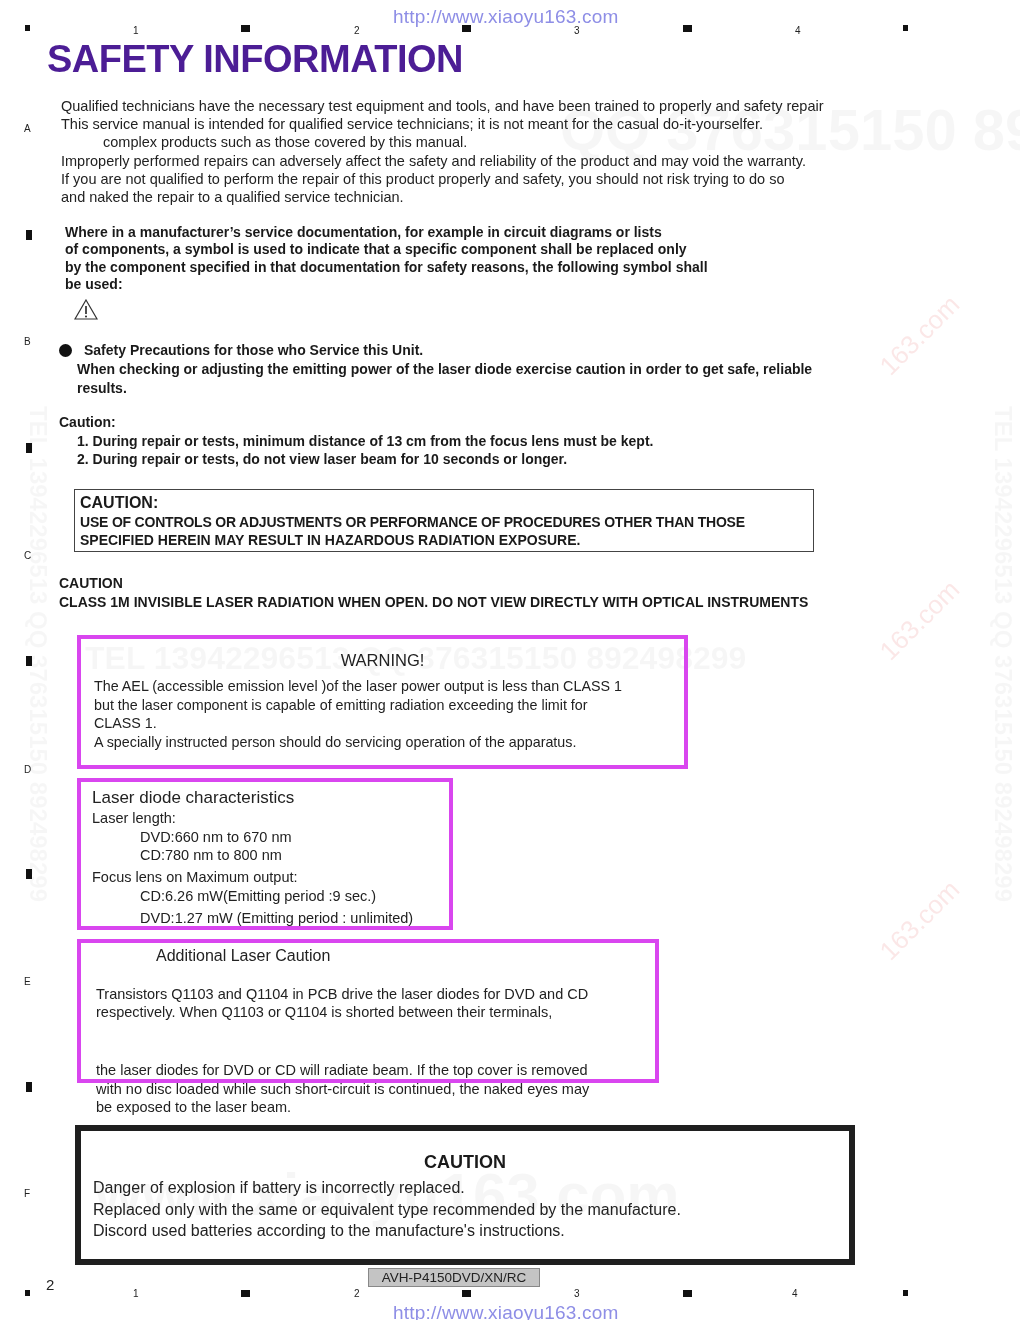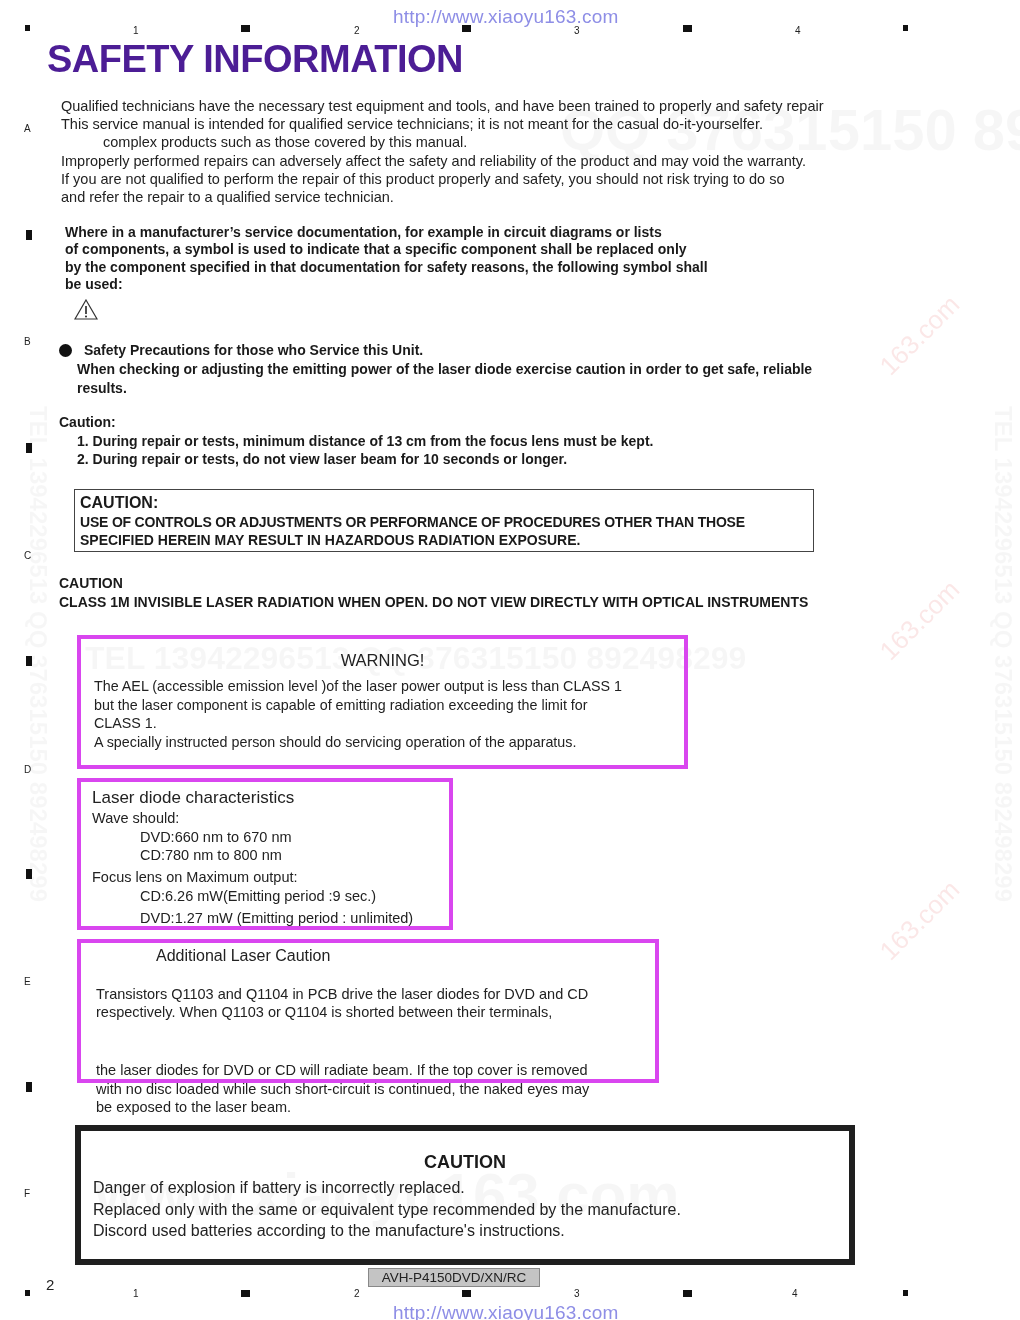--- a/index.html
+++ b/index.html
@@ -59,21 +59,21 @@
 <div class="abs row-letter" style="left:24px; top:1188px;">F</div>
 
 <div class="abs title">SAFETY INFORMATION</div>
 
 <div class="abs p" style="left:61px; top:97px;">
   <div class="line" style="position:relative;">Qualified technicians have the necessary test equipment and tools, and have been trained to properly and safety repair</div>
   <div class="line" style="position:relative;">This service manual is intended for qualified service technicians; it is not meant for the casual do-it-yourselfer.</div>
   <div class="line" style="position:relative;margin-left:42px;">complex products such as those covered by this manual.</div>
   <div class="line" style="position:relative;">Improperly performed repairs can adversely affect the safety and reliability of the product and may void the warranty.</div>
   <div class="line" style="position:relative;">If you are not qualified to perform the repair of this product properly and safety, you should not risk trying to do so</div>
-  <div class="line" style="position:relative;">and refer the repair to a qualified service technician.</div>
+  <div class="line" style="position:relative;">and naked the repair to a qualified service technician.</div>
 </div>
 
 <div class="abs b" style="left:65px; top:224px;">
   <div class="line" style="position:relative;">Where in a manufacturer’s service documentation, for example in circuit diagrams or lists</div>
   <div class="line" style="position:relative;">of components, a symbol is used to indicate that a specific component shall be replaced only</div>
   <div class="line" style="position:relative;">by the component specified in that documentation for safety reasons, the following symbol shall</div>
   <div class="line" style="position:relative;">be used:</div>
 </div>
 <div class="abs" style="left:74px; top:299px; width:24px; height:22px;">
   <svg width="24" height="22" viewBox="0 0 24 22">
@@ -112,21 +112,21 @@
   <div class="abs p" style="left:13px; top:38px; font-size:14.3px; line-height:18.5px;">
     <div class="line" style="position:relative;">The AEL (accessible emission level )of the laser power output is less than CLASS 1</div>
     <div class="line" style="position:relative;">but the laser component is capable of emitting radiation exceeding the limit for</div>
     <div class="line" style="position:relative;">CLASS 1.</div>
     <div class="line" style="position:relative;">A specially instructed person should do servicing operation of the apparatus.</div>
   </div>
 </div>
 
 <div class="box2" style="left:77px; top:778px; width:376px; height:152px;">
   <div class="abs" style="left:11px; top:6px; font-size:17px; color:#222;">Laser diode characteristics</div>
-  <div class="abs p" style="left:11px; top:27px;">Wave should:</div>
+  <div class="abs p" style="left:11px; top:27px;">Laser length:</div>
   <div class="abs p" style="left:59px; top:46px;">DVD:660 nm to 670 nm</div>
   <div class="abs p" style="left:59px; top:64px;">CD:780 nm to 800 nm</div>
   <div class="abs p" style="left:11px; top:86px;">Focus lens on Maximum output:</div>
   <div class="abs p" style="left:59px; top:105px;">CD:6.26 mW(Emitting period :9 sec.)</div>
   <div class="abs p" style="left:59px; top:127px;">DVD:1.27 mW (Emitting period : unlimited)</div>
 </div>
 
 <div class="box2" style="left:77px; top:939px; width:582px; height:144px;">
   <div class="abs" style="left:75px; top:4px; font-size:16px; color:#222;">Additional Laser Caution</div>
   <div class="abs p" style="left:15px; top:42px;">

